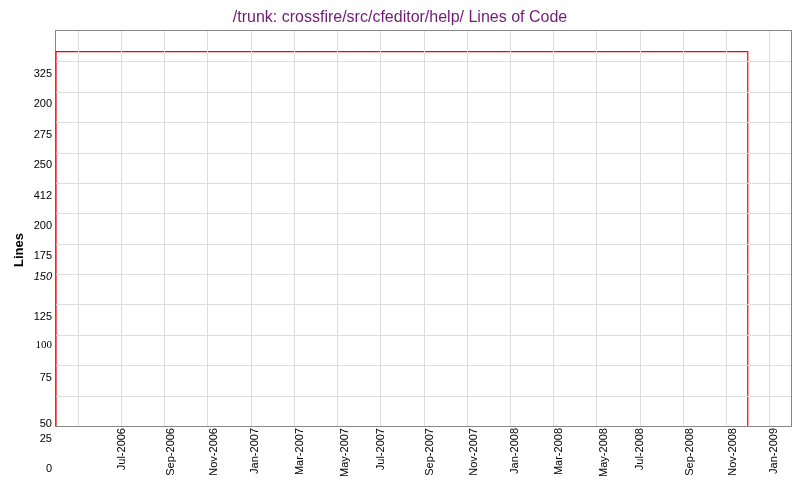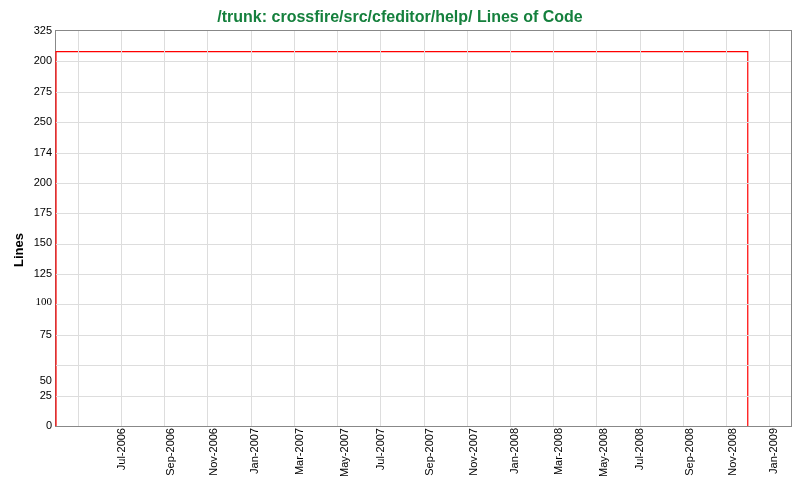--- a/index.html
+++ b/index.html
@@ -12,23 +12,23 @@
     width: 800px;
     height: 500px;
     position: relative;
   }
   .title {
     position: absolute;
     top: 8px;
     left: 0;
     right: 0;
     text-align: center;
-    font-weight: bold;
+    font-weight: normal;
     font-size: 16px;
-    color: #15803d;
+    color: #701a75;
   }
   .plot-area {
     position: absolute;
     left: 55px;
     top: 30px;
     width: 735px;
     height: 395px;
     border: 1px solid #888;
     background: #fff;
   }
@@ -45,20 +45,21 @@
     border-left: 1px solid #ddd;
   }
   .y-tick {
     position: absolute;
     right: 748px;
     width: 45px;
     text-align: right;
     font-size: 11px;
     color: #000;
     transform: translateY(-50%);
+    margin-top: 43px;
   }
   .x-tick {
     position: absolute;
     top: 428px;
     font-size: 11px;
     color: #000;
     transform: rotate(-90deg);
     transform-origin: right top;
     text-align: right;
     white-space: nowrap;
@@ -131,24 +132,24 @@
       <div class="grid-v" style="left: 626.912px;"></div>
       <div class="grid-v" style="left: 670.147px;"></div>
       <div class="grid-v" style="left: 713.382px;"></div>
     </div>
 <div class="y-tick" style="top: 425px;">0</div>
     <div class="y-tick" style="top: 394.615px;">25</div>
     <div class="y-tick" style="top: 380px;">50</div>
     <div class="y-tick" style="top: 333.846px; text-align: right;">75</div>
     <div class="y-tick" style="top: 301px; font-family: Liberation Serif, serif;">100</div>
     <div class="y-tick" style="top: 273.077px;">125</div>
-    <div class="y-tick" style="top: 242px;">150</div>
+    <div class="y-tick" style="top: 233px; font-style: italic;">150</div>
     <div class="y-tick" style="top: 212.308px;">175</div>
     <div class="y-tick" style="top: 181.923px;">200</div>
-    <div class="y-tick" style="top: 151.538px;">174</div>
+    <div class="y-tick" style="top: 151.538px;">412</div>
     <div class="y-tick" style="top: 121.154px;">250</div>
     <div class="y-tick" style="top: 90.7692px;">275</div>
     <div class="y-tick" style="top: 60.3846px;">200</div>
     <div class="y-tick" style="top: 30px;">325</div>
     <div class="x-tick" style="left: 72.6176px;">Jul-2006</div>
     <div class="x-tick" style="left: 115.853px;">Sep-2006</div>
     <div class="x-tick" style="left: 159.088px;">Nov-2006</div>
     <div class="x-tick" style="left: 202.324px;">Jan-2007</div>
     <div class="x-tick" style="left: 245.559px;">Mar-2007</div>
     <div class="x-tick" style="left: 288.794px;">May-2007</div>

